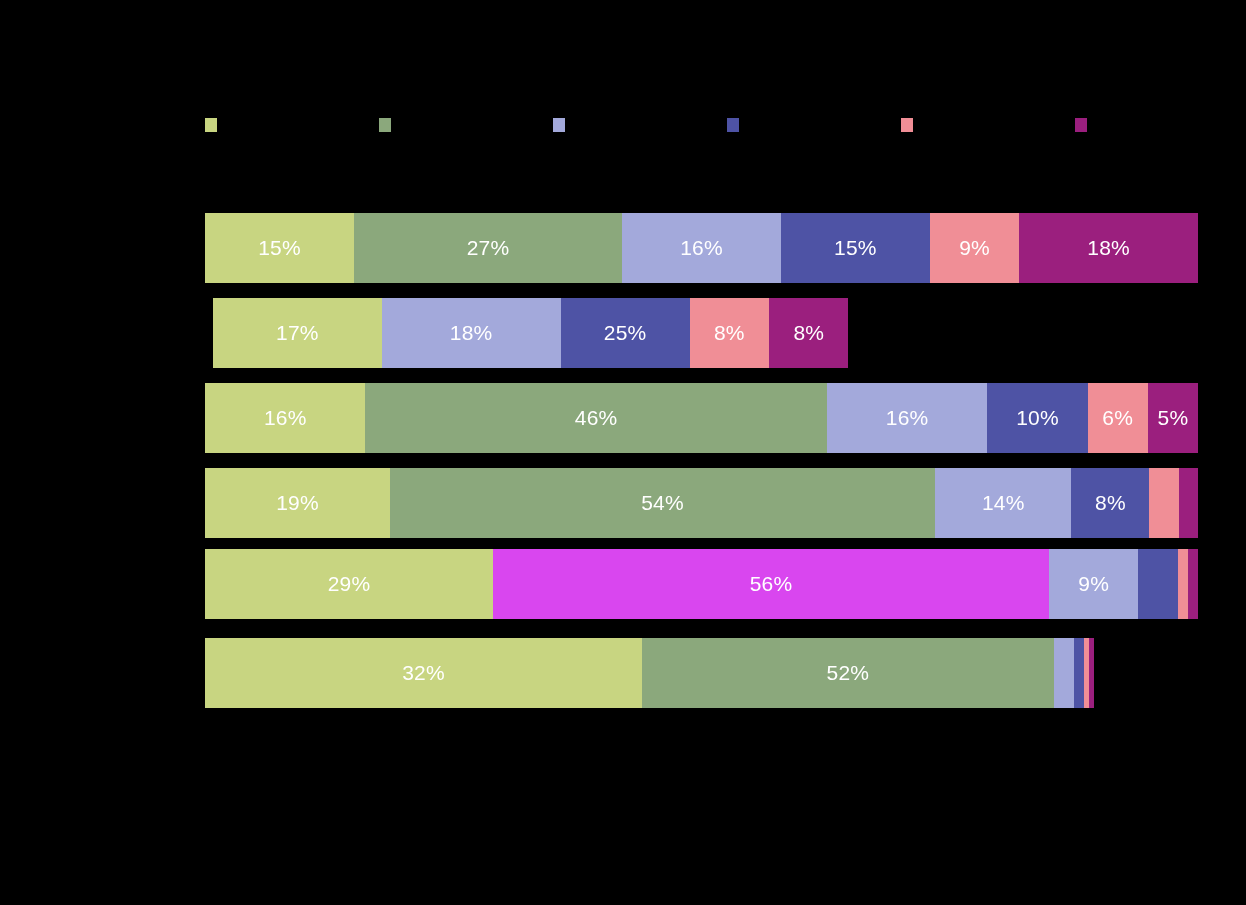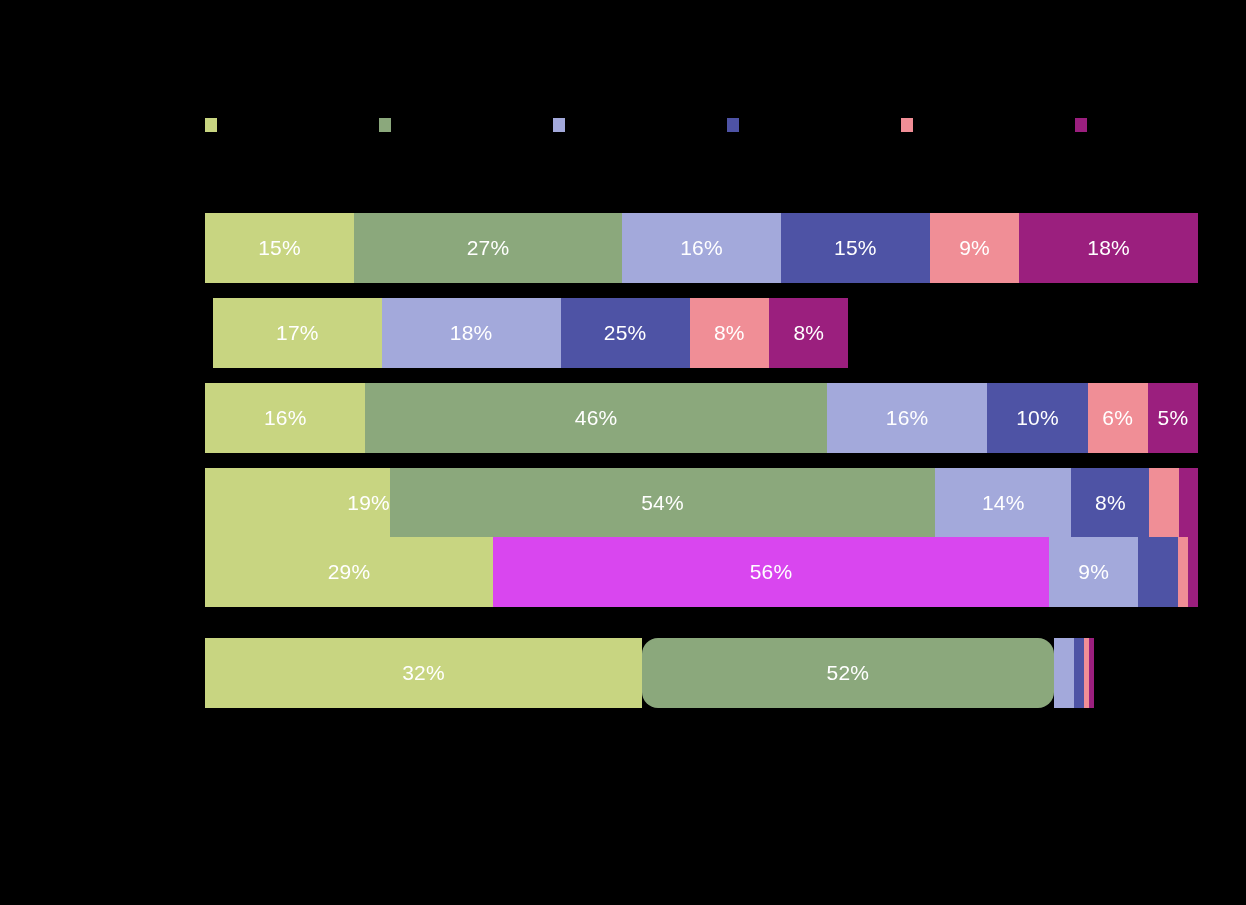--- a/index.html
+++ b/index.html
@@ -243,41 +243,41 @@
         </div>
         <div class="seg" style="width: 60.1818px; background: rgb(240, 142, 150);">
           <span class="seg-label">6%</span>
         </div>
         <div class="seg" style="width: 50.1515px; background: rgb(155, 31, 126);">
           <span class="seg-label">5%</span>
         </div>
       </div>
       <div class="ycat" style="top: 255px;">Category 4</div>
       <div class="bar-row" style="top: 255px;">
-        <div class="seg" style="width: 188.67px; background: rgb(200, 213, 129); justify-content: flex-end;">
+        <div class="seg" style="width: 188.67px; background: rgb(200, 213, 129);">
           <span class="seg-label">19%</span>
         </div>
         <div class="seg" style="width: 556px; background: rgb(139, 168, 124);">
           <span class="seg-label">54%</span>
         </div>
         <div class="seg" style="width: 139.02px; background: rgb(163, 169, 219);">
           <span class="seg-label">14%</span>
         </div>
         <div class="seg" style="width: 79.44px; background: rgb(78, 83, 165);">
           <span class="seg-label">8%</span>
         </div>
         <div class="seg" style="width: 29.79px; background: rgb(240, 142, 150);">
           <span class="seg-label"></span>
         </div>
         <div class="seg" style="width: 19.86px; background: rgb(155, 31, 126);">
           <span class="seg-label"></span>
         </div>
       </div>
       <div class="ycat" style="top: 340px;">Category 5</div>
-      <div class="bar-row" style="top: 324px; border-radius: 17px;">
+      <div class="bar-row" style="top: 336px; border-radius: 17px;">
         <div class="seg" style="width: 287.97px; background: rgb(200, 213, 129);">
           <span class="seg-label">29%</span>
         </div>
         <div class="seg" style="width: 556.08px; background: #d946ef;">
           <span class="seg-label">56%</span>
         </div>
         <div class="seg" style="width: 89.37px; background: rgb(163, 169, 219);">
           <span class="seg-label">9%</span>
         </div>
         <div class="seg" style="width: 39.72px; background: rgb(78, 83, 165);">
@@ -288,21 +288,21 @@
         </div>
         <div class="seg" style="width: 9.93px; background: rgb(155, 31, 126);">
           <span class="seg-label"></span>
         </div>
       </div>
       <div class="ycat" style="top: 425px;">Category 6</div>
       <div class="bar-row" style="top: 425px;">
         <div class="seg" style="width: 436.92px; background: rgb(200, 213, 129);">
           <span class="seg-label">32%</span>
         </div>
-        <div class="seg" style="width: 412px; background: rgb(139, 168, 124); border-radius: 16px;">
+        <div class="seg" style="width: 412px; background: rgb(139, 168, 124);">
           <span class="seg-label">52%</span>
         </div>
         <div class="seg" style="width: 19.86px; background: rgb(163, 169, 219);">
           <span class="seg-label"></span>
         </div>
         <div class="seg" style="width: 9.93px; background: rgb(78, 83, 165);">
           <span class="seg-label"></span>
         </div>
         <div class="seg" style="width: 4.965px; background: rgb(240, 142, 150);">
           <span class="seg-label"></span>

